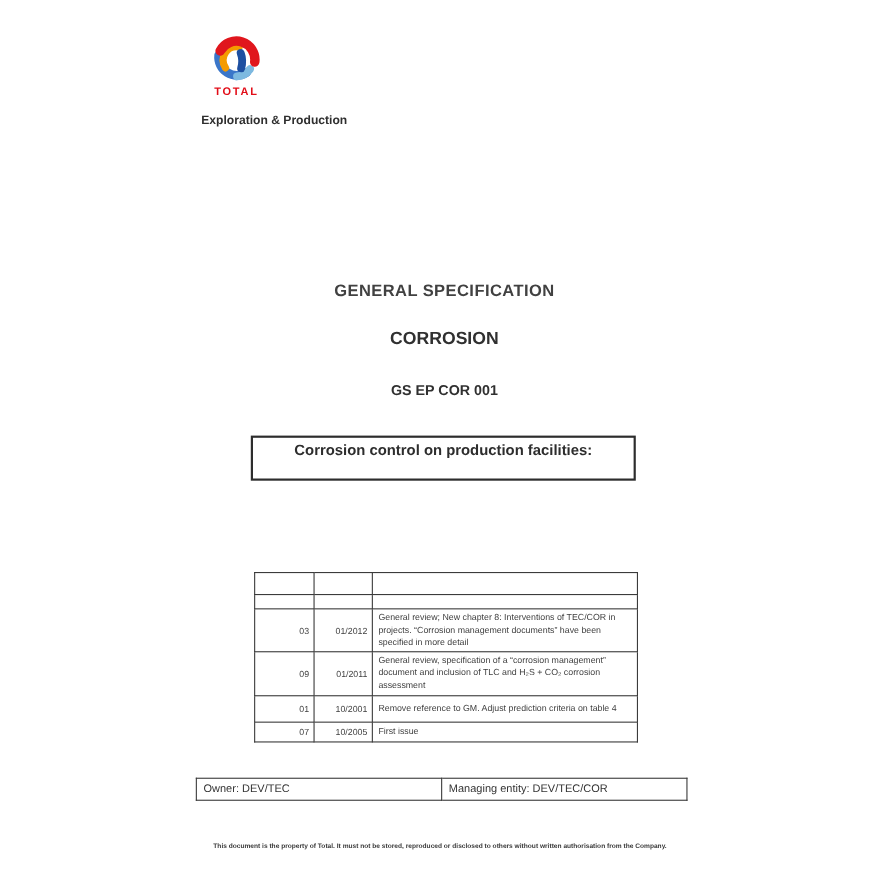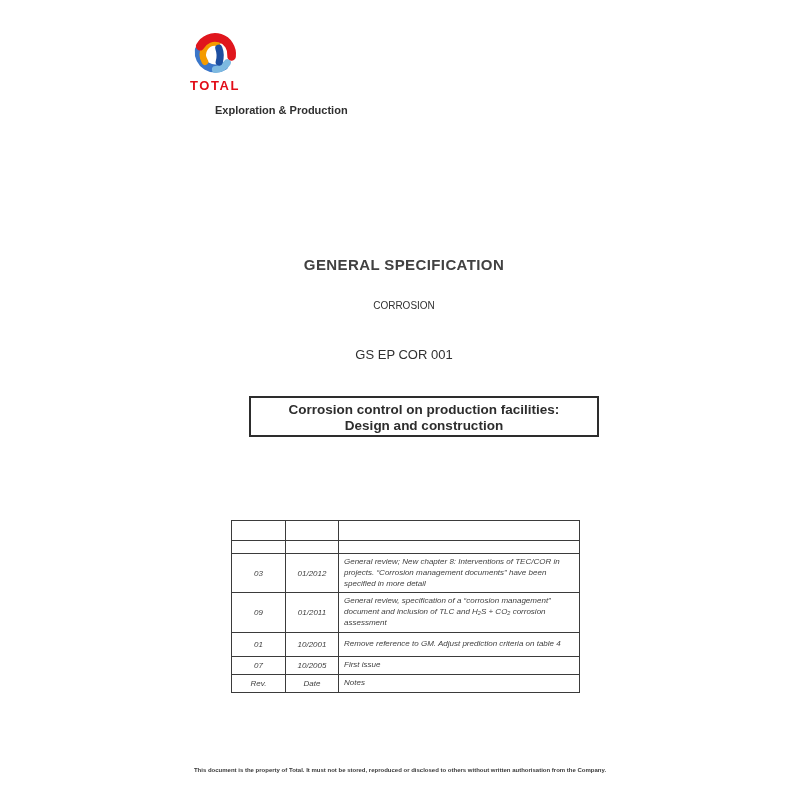--- a/index.html
+++ b/index.html
@@ -4,49 +4,48 @@
 <style>
   html,body{margin:0;padding:0;background:#ffffff;}
   .page{
     position:relative;width:800px;height:800px;background:#ffffff;overflow:hidden;
     font-family:"Liberation Sans","DejaVu Sans",sans-serif;color:#383838;
   }
   
   .logo-block{position:absolute;left:186px;top:29px;width:58px;text-align:center;}
   .logo-globe{display:block;margin:0 auto;}
   .logo-wordmark{
-    margin-top:1px;font-size:13px;font-weight:bold;color:#e20d18;
+    margin-top:1px;font-size:10px;font-weight:bold;color:#e20d18;
     letter-spacing:1.6px;white-space:nowrap;text-align:center;
   }
   .division{
-    position:absolute;left:183px;top:104px;font-size:11px;font-weight:bold;color:#2f2f2f;margin-left:32px;
+    position:absolute;left:183px;top:104px;font-size:11px;font-weight:bold;color:#2f2f2f;
   }
   
   .center-line{position:absolute;left:8px;width:792px;text-align:center;white-space:nowrap;}
   .doc-type{top:256px;font-size:15px;letter-spacing:0.4px;color:#414141;font-weight:bold;}
-  .doc-subject{top:300px;font-size:10px;font-weight:normal;color:#303030;}
-  .doc-number{top:347px;font-size:13px;font-weight:normal;color:#303030;}
+  .doc-subject{top:300px;font-size:16px;font-weight:bold;color:#303030;}
+  .doc-number{top:347px;font-size:13px;font-weight:bold;color:#303030;}
   
   .title-box{
     position:absolute;left:228px;top:396px;width:350px;height:41px;box-sizing:border-box;
     border:2px solid #2d2d2d;text-align:center;
     font-size:13.5px;font-weight:bold;color:#2d2d2d;line-height:15.5px;
     padding-top:4px;
-    margin-left:21px;
   }
   
   .rev-table{
     position:absolute;left:231px;top:520px;width:349px;
     border-collapse:collapse;table-layout:fixed;
   }
   .rev-table td{
     border:1px solid #3b3b3b;font-size:8px;color:#3f3f3f;
-    padding:2px 4px;overflow:hidden;font-style:italic;
+    padding:2px 4px;overflow:hidden;
   }
-  .rev-table td.c{text-align:center;}
+  .rev-table td.c{text-align:right;}
   .rev-table td.n{text-align:left;padding:3px 5px;line-height:10.8px;}
   
   .owner-table{
     position:absolute;left:178px;top:707px;width:447px;height:21px;
     border-collapse:collapse;table-layout:fixed;
   }
   .owner-table td{
     border:1px solid #3b3b3b;font-size:10px;color:#333333;padding:0 0 0 6px;vertical-align:middle;
   }
   
@@ -72,21 +71,20 @@
   </div>
 
   <div class="division">Exploration &amp; Production</div>
 
   <div class="center-line doc-type">GENERAL SPECIFICATION</div>
   <div class="center-line doc-subject">CORROSION</div>
   <div class="center-line doc-number">GS EP COR 001</div>
 
   <div class="title-box">
     <div>Corrosion control on production facilities:</div>
-    <div>Design and construction</div>
   </div>
 
   <table class="rev-table">
     <colgroup>
         <col style="width:54px">
         <col style="width:53px">
         <col>
       </colgroup>
     <tbody>
         <tr style="height:20px">
@@ -112,24 +110,31 @@
     <tr style="height:24px">
       <td class="c">01</td>
       <td class="c">10/2001</td>
       <td class="n">Remove reference to GM. Adjust prediction criteria on table 4</td>
     </tr>
     <tr style="height:18px">
       <td class="c">07</td>
       <td class="c">10/2005</td>
       <td class="n">First issue</td>
     </tr>
-    <tr style="height:17px">
-      <td class="c">Rev.</td>
-      <td class="c">Date</td>
-      <td class="n">Notes</td>
+  </tbody>
+    </table>
+
+  <table class="owner-table">
+    <colgroup>
+        <col style="width:50%">
+        <col style="width:50%">
+      </colgroup>
+    <tbody>
+        <tr>
+      <td>Owner: DEV/TEC</td>
+      <td>Managing entity: DEV/TEC/COR</td>
     </tr>
   </tbody>
     </table>
-
 
   <div class="disclaimer">This document is the property of Total. It must not be stored, reproduced or disclosed to others without written authorisation from the Company.</div>
 
 </div>
 
 </body></html>

